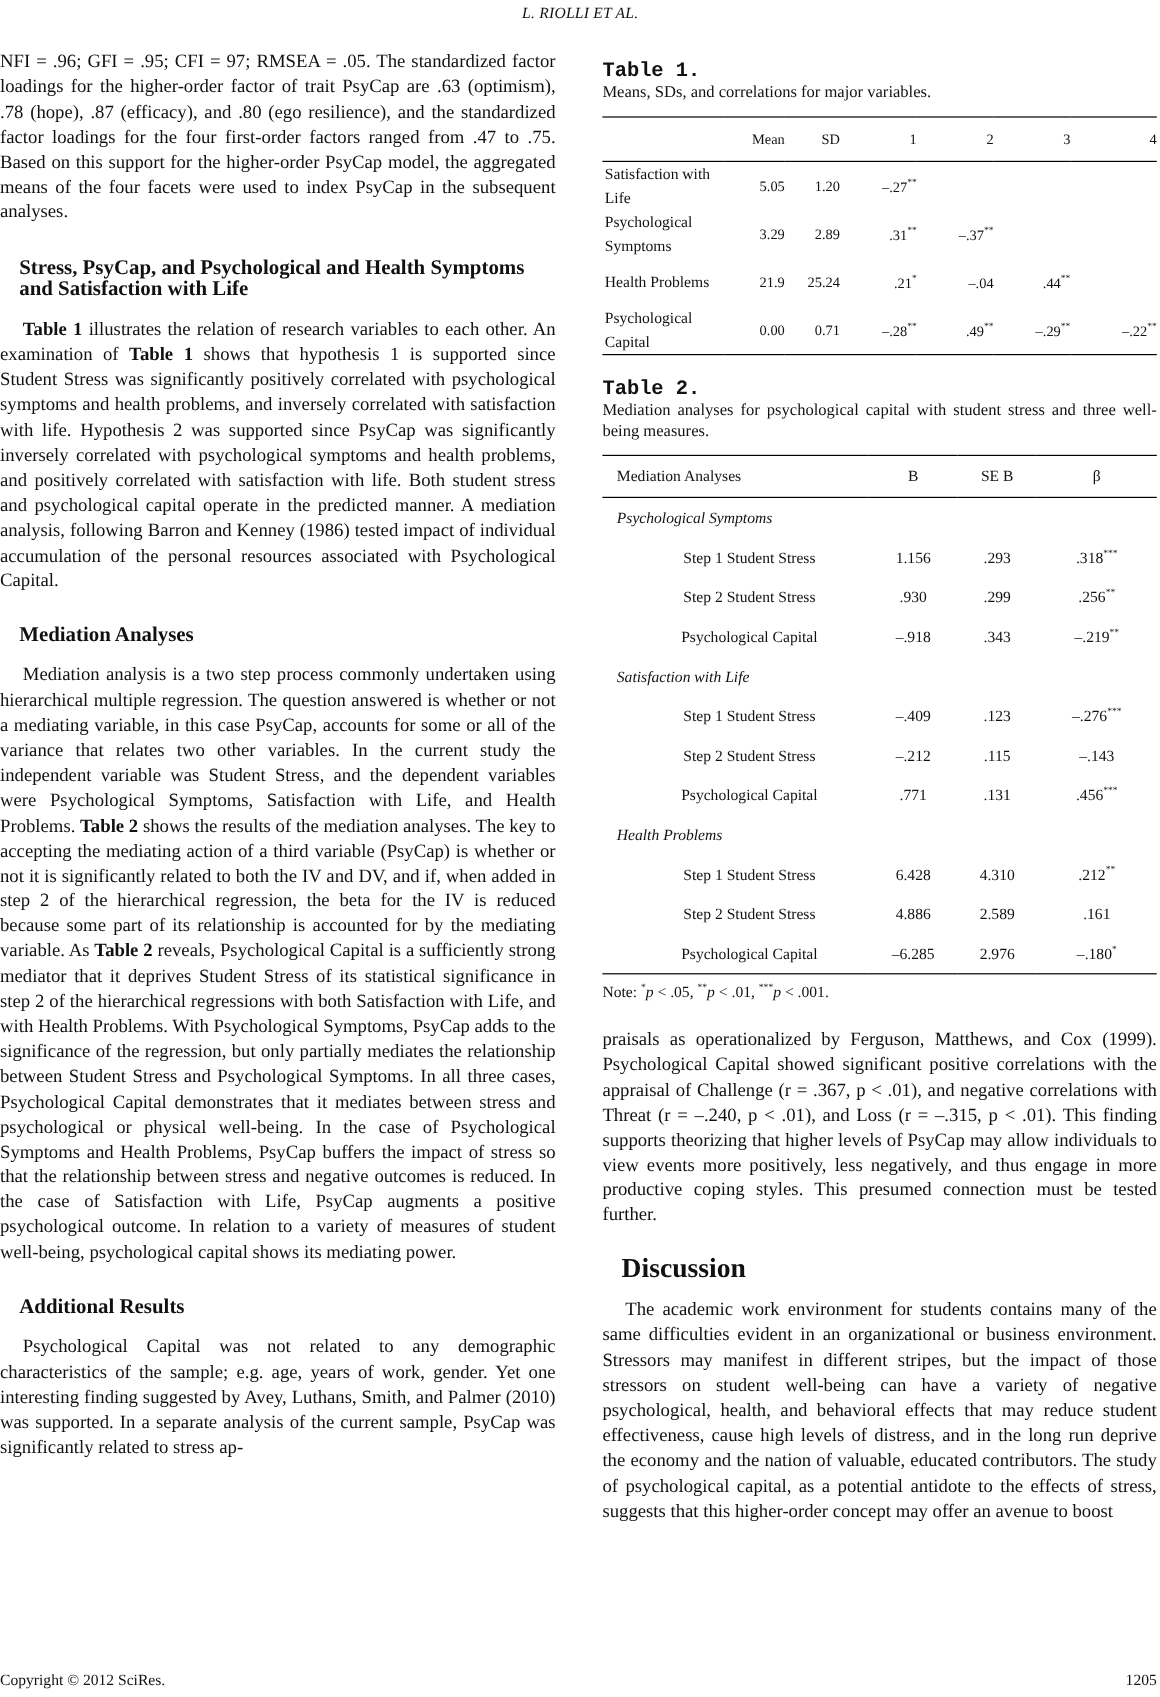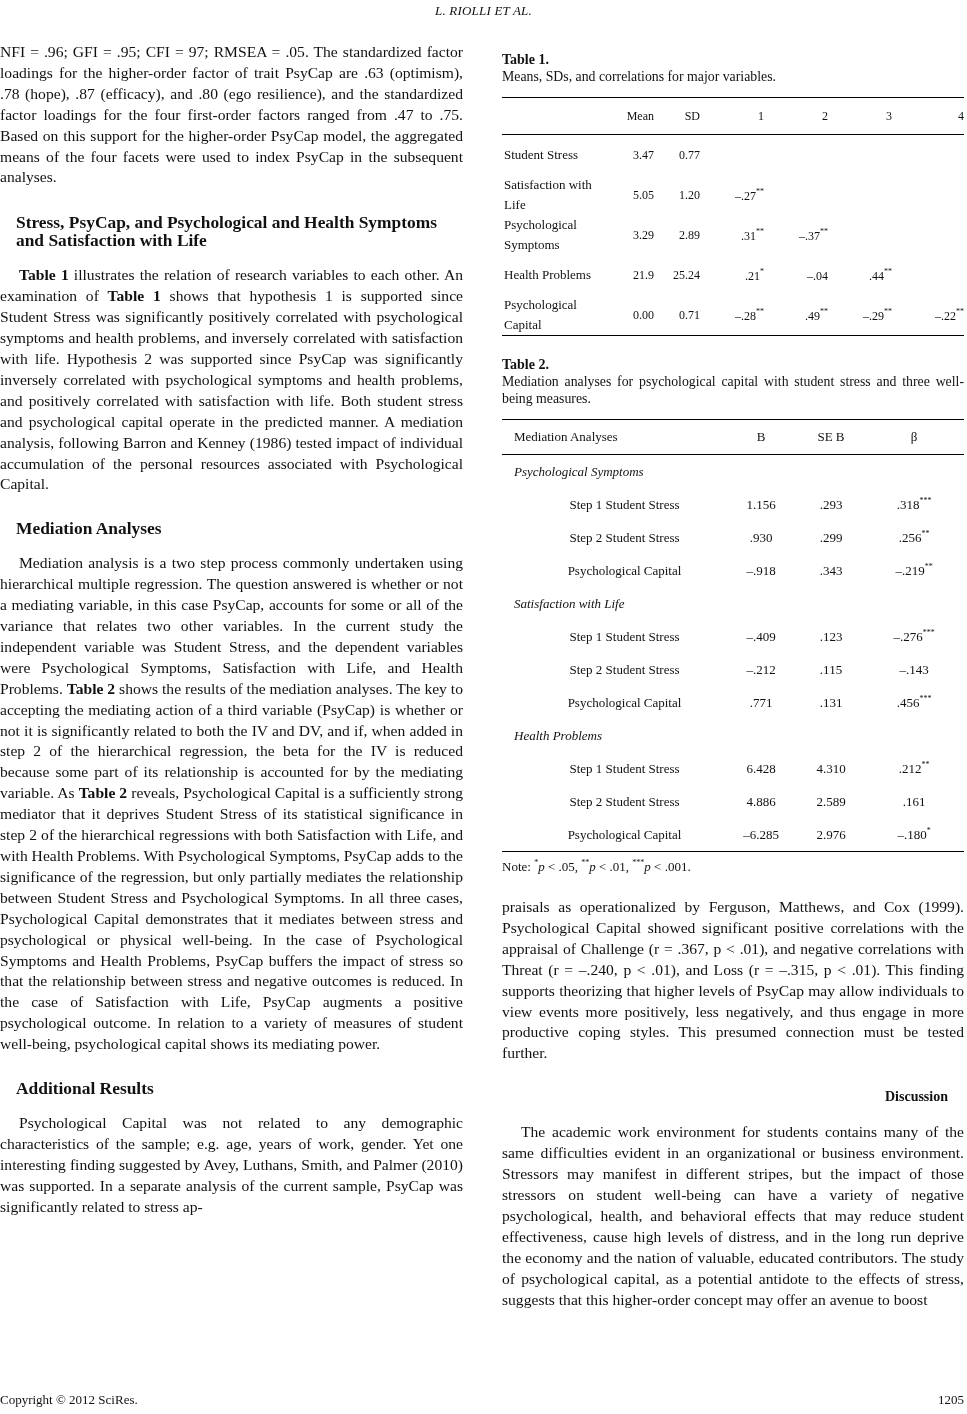--- a/index.html
+++ b/index.html
@@ -14,22 +14,22 @@
   .col { position: absolute; top: 42px; }
   .col-left { left: 0; width: 463px; }
   .col-right { left: 502px; width: 462px; }
   p.body {
     margin: 0; font-size: 15.6px; line-height: 20.9px; text-align: justify;
   }
   p.body.indent { text-indent: 19px; }
   h2.sec {
     font-size: 17.4px; font-weight: bold; margin: 16px; line-height: 18px;
   }
-  h2.center { text-align: right; font-size: 14px; }
-  .tbl-label { font-weight: bold; font-size: 14px; line-height: 17px; }
+  h2.center { text-align: left; font-size: 23px; }
+  .tbl-label { font-weight: bold; font-size: 17px; line-height: 17px; font-family: Liberation Mono, monospace; }
   .tbl-caption { font-size: 13.8px; line-height: 17px; text-align: justify; }
   table.t { border-collapse: collapse; width: 100%; font-size: 12.4px; }
   table.t th { font-weight: normal; }
   table.t thead tr th { border-top: 1.5px solid #000; border-bottom: 1.5px solid #000; }
   table.t tbody tr:last-child td { border-bottom: 1.5px solid #000; }
   .t1 td, .t1 th { text-align: right; padding: 0; vertical-align: middle; }
   .t1 th { height: 36px; font-size: 12px; }
   .t1 td { height: 40px; font-size: 12px; }
   .t1 td.rowlabel { text-align: left; font-size: 13px; line-height: 20px; padding-left: 2px; }
   sup { font-size: 8px; vertical-align: 6px; }
@@ -83,29 +83,20 @@
         <th>Mean</th>
         <th>SD</th>
         <th>1</th>
         <th>2</th>
         <th>3</th>
         <th>4</th>
       </tr>
     </thead>
     <tbody id="t1body">
         <tr>
-          <td class="rowlabel"><span>Student Stress</span></td>
-          <td><span>3.47</span></td>
-          <td><span>0.77</span></td>
-          <td><span></span><sup></sup></td>
-          <td><span></span><sup></sup></td>
-          <td><span></span><sup></sup></td>
-          <td><span></span><sup></sup></td>
-        </tr>
-        <tr>
           <td class="rowlabel"><span>Satisfaction with Life</span></td>
           <td><span>5.05</span></td>
           <td><span>1.20</span></td>
           <td><span>–.27</span><sup>**</sup></td>
           <td><span></span><sup></sup></td>
           <td><span></span><sup></sup></td>
           <td><span></span><sup></sup></td>
         </tr>
         <tr>
           <td class="rowlabel"><span>Psychological Symptoms</span></td>

